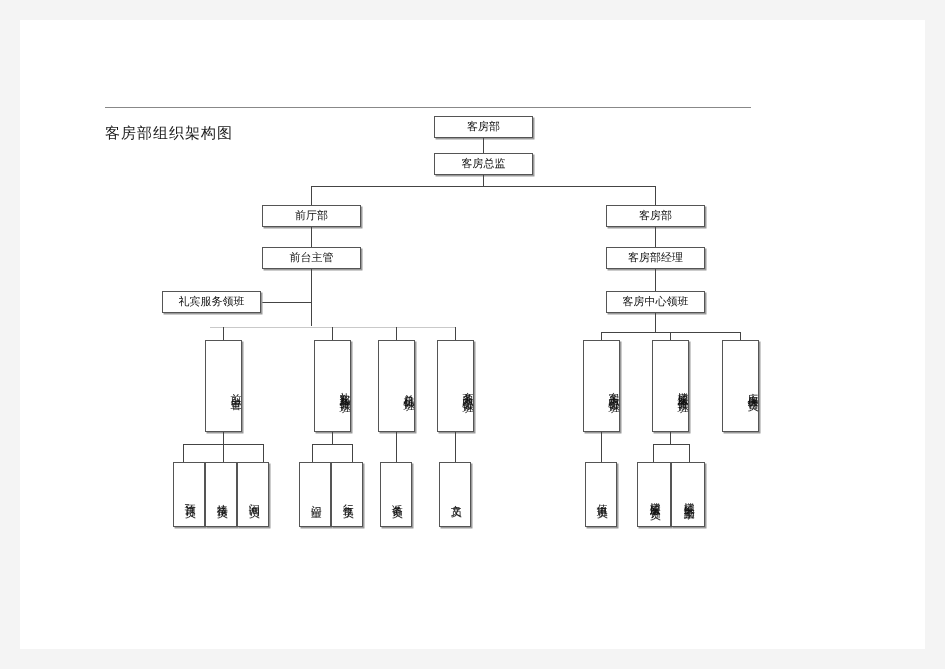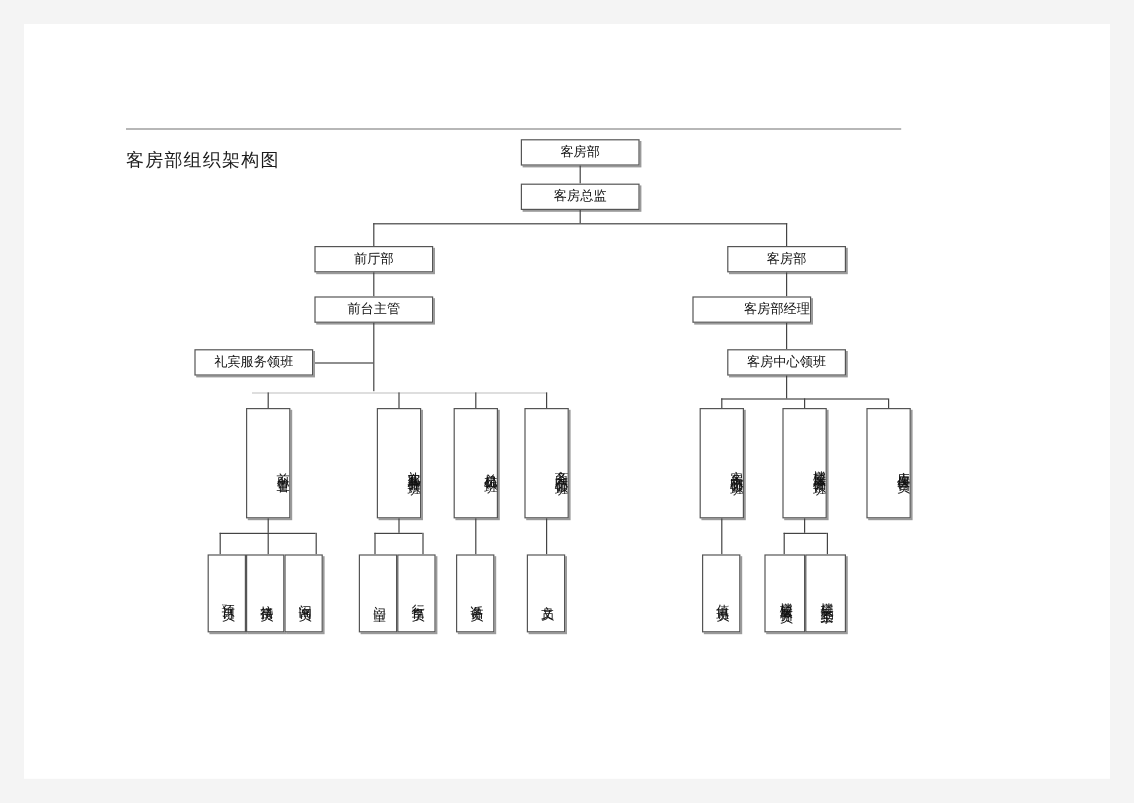--- a/index.html
+++ b/index.html
@@ -114,21 +114,21 @@
     <div class="box shadow" style="left:606px; top:205px; width:99px; height:22px;">
       <span>客房部</span>
     </div>
 
     <div class="conn v dark" style="left:311px; top:227px; height:20px;"></div>
     <div class="conn v dark" style="left:655px; top:227px; height:20px;"></div>
 
     <div class="box shadow" style="left:262px; top:247px; width:99px; height:22px;">
       <span>前台主管</span>
     </div>
-    <div class="box shadow" style="left:577px; top:247px; width:99px; height:22px;justify-content:flex-end;">
+    <div class="box shadow" style="left:606px; top:247px; width:99px; height:22px;">
       <span>客房部经理</span>
     </div>
 
     <div class="conn v dark" style="left:311px; top:269px; height:57px;"></div>
 
     <div class="conn h dark" style="left:261px; top:302px; width:50px;"></div>
 
     <div class="box shadow" style="left:162px; top:291px; width:99px; height:22px;">
       <span>礼宾服务领班</span>
     </div>

